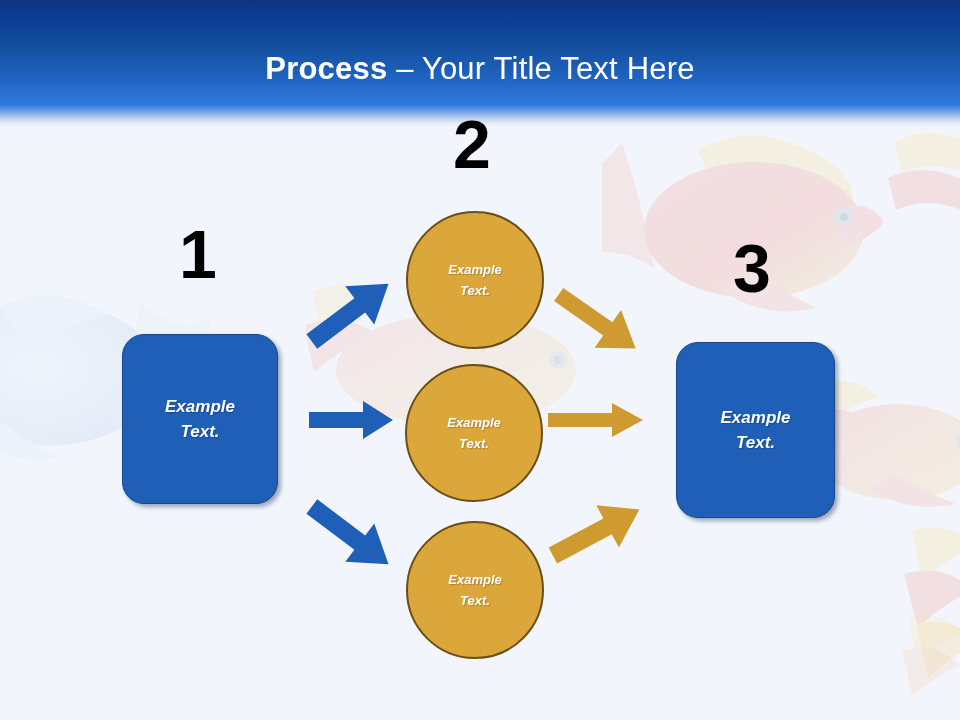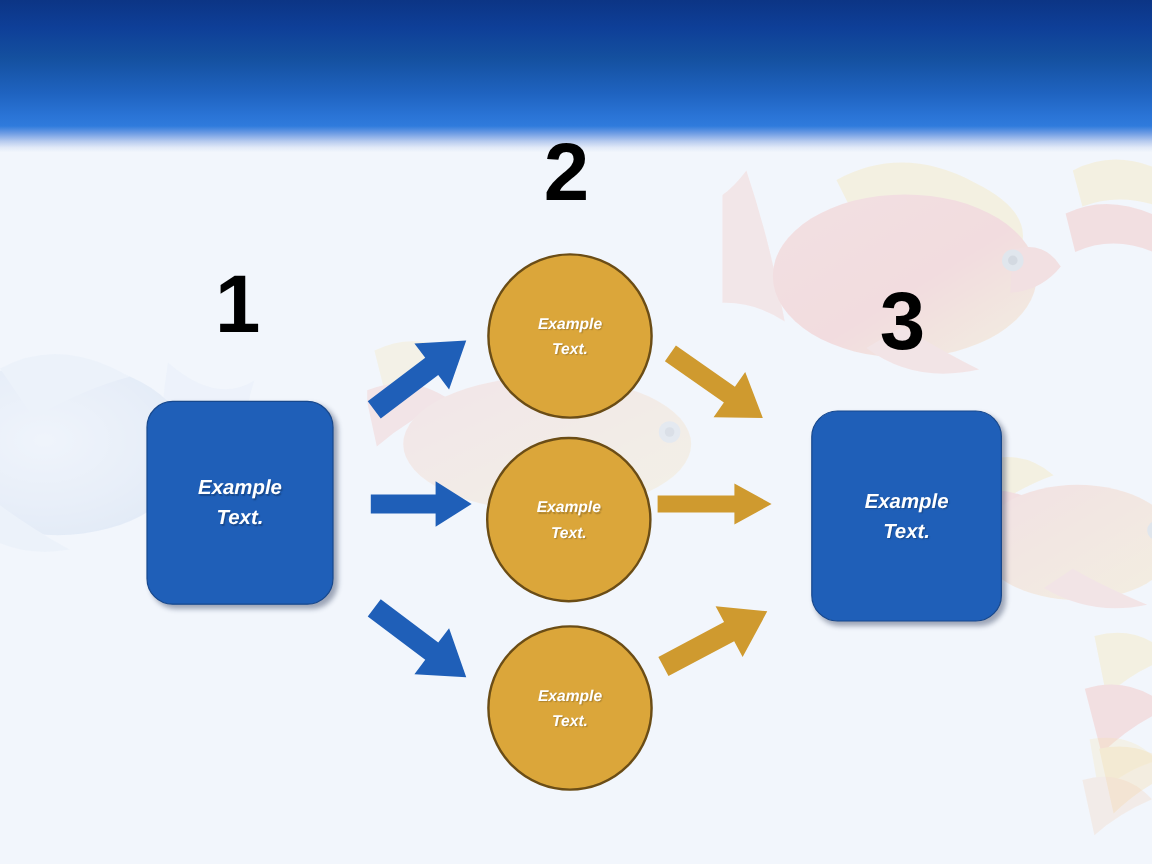--- a/index.html
+++ b/index.html
@@ -246,20 +246,23 @@
       <svg width="90" height="90" viewBox="0 0 90 90">
         <path d="M8 6 Q44 0 64 24 Q36 32 16 52 Z" fill="#f7e3a6"></path>
         <path d="M2 40 Q36 30 60 56 Q32 68 12 86 Z" fill="#f3c8a6"></path>
       </svg>
     </div>
   </div>
 
   <div class="header-band"></div>
   <div class="header-fade"></div>
 
+  <div class="title">
+    <span class="t-bold">Process</span><span class="t-rest"> – Your Title Text Here</span>
+  </div>
 
   <div class="step-num num-1">1</div>
   <div class="step-num num-2">2</div>
   <div class="step-num num-3">3</div>
 
   <div class="box box-1">
     <div class="box-label">
       <span>Example</span><br>
       <span>Text.</span>
     </div>

